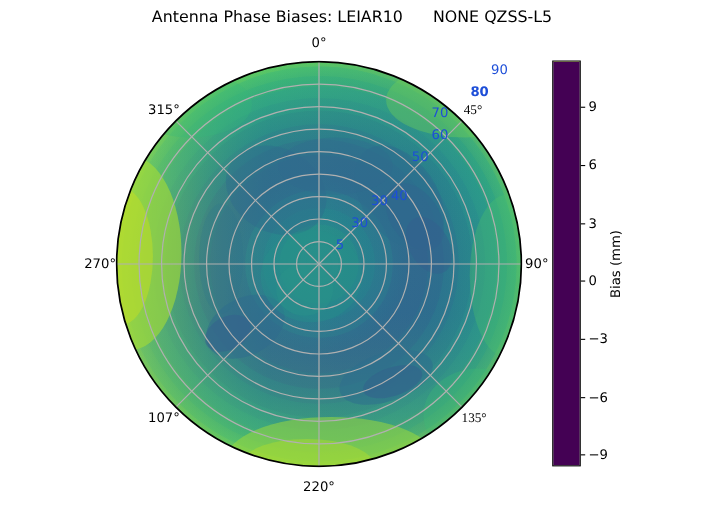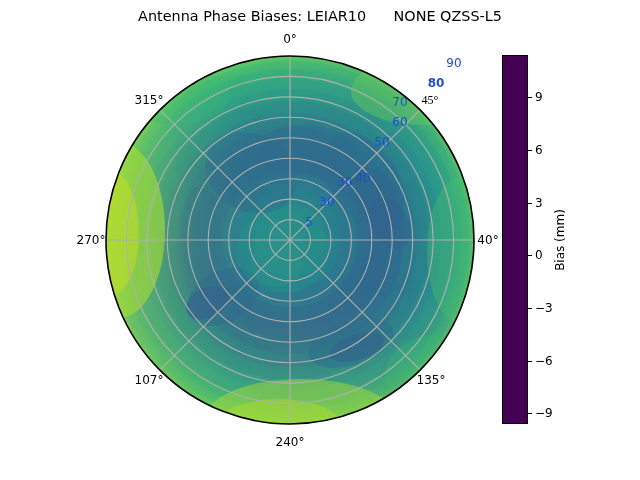--- a/index.html
+++ b/index.html
@@ -211,23 +211,23 @@
         <line x1="1" y1="185" x2="369" y2="185"></line>
         <line x1="54.9" y1="54.9" x2="315.1" y2="315.1"></line>
         <line x1="315.1" y1="54.9" x2="54.9" y2="315.1"></line>
       </g>
 
       <circle cx="185" cy="185" r="184" fill="none" stroke="#000000" stroke-width="1.6"></circle>
     </svg>
 
     <span class="ang-label" style="left:185px; top:-16px;">0°</span>
     <span class="ang-label" style="left:325px; top:45px;font-family:Liberation Serif, serif;">45°</span>
-    <span class="ang-label" style="left:383px; top:185px;">40°</span>
-    <span class="ang-label" style="left:326px; top:325px;">135°</span>
-    <span class="ang-label" style="left:185px; top:387px;">240°</span>
+    <span class="ang-label" style="left:383px; top:185px;">90°</span>
+    <span class="ang-label" style="left:326px; top:325px;font-family:Liberation Serif, serif;">135°</span>
+    <span class="ang-label" style="left:185px; top:387px;">220°</span>
     <span class="ang-label" style="left:44px; top:325px;">107°</span>
     <span class="ang-label" style="left:-14px; top:185px;">270°</span>
     <span class="ang-label" style="left:44px; top:45px;">315°</span>
 
     <span class="rad-label" style="left:204px; top:167px;">5</span>
     <span class="rad-label" style="left:222px; top:147px;">30</span>
     <span class="rad-label" style="left:240px; top:127px;">30</span>
     <span class="rad-label" style="left:258px; top:123px;">40</span>
     <span class="rad-label" style="left:277px; top:87px;">50</span>
     <span class="rad-label" style="left:295px; top:67px;text-align:center;">60</span>

